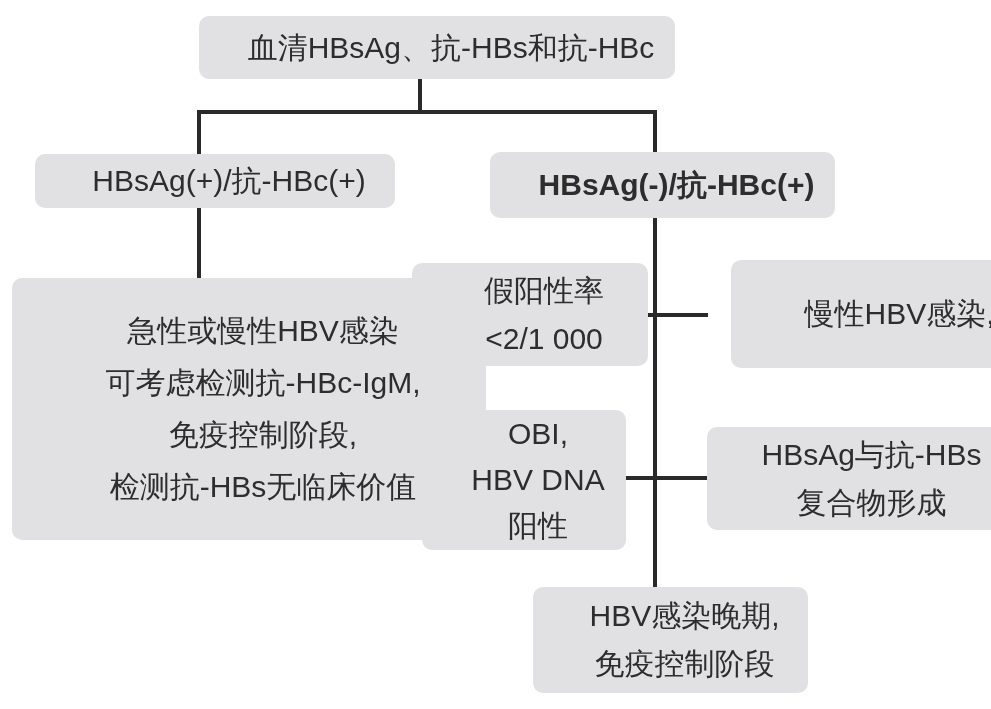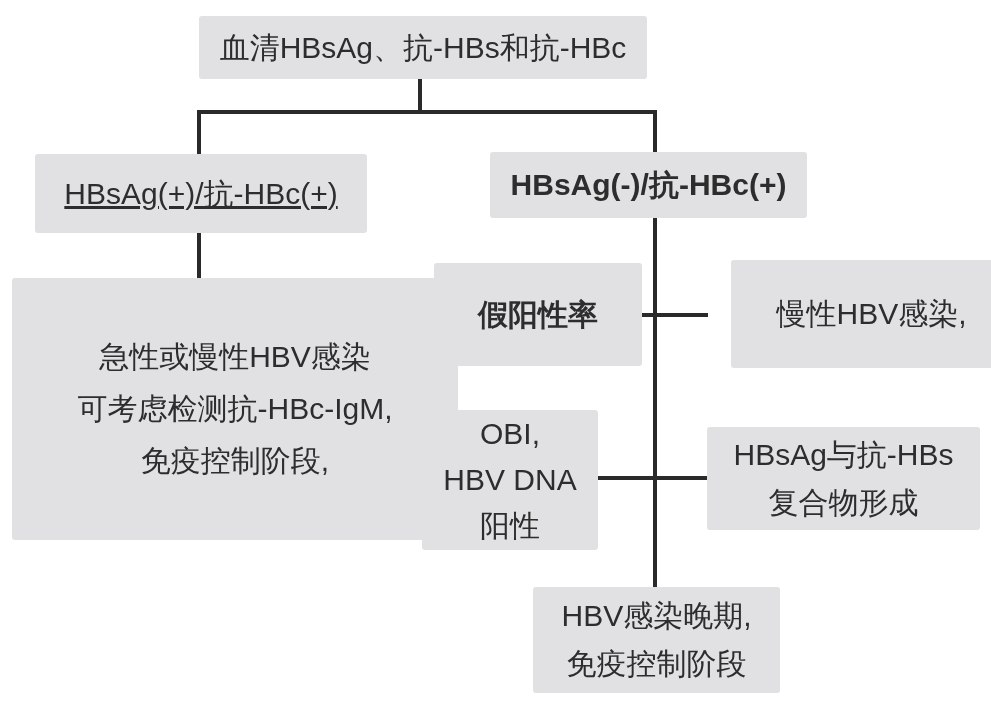--- a/index.html
+++ b/index.html
@@ -16,37 +16,38 @@
     font-family: "Liberation Sans", "DejaVu Sans", sans-serif;
   }
   .connector {
     position: absolute;
     background: #2a2a2a;
     z-index: 1;
   }
   .box {
     position: absolute;
     background: #e1e1e3;
-    border-radius: 3px;
+    border-radius: 10px;
     display: flex;
     flex-direction: column;
     align-items: center;
     justify-content: center;
     text-align: center;
     color: #2d2d2d;
     font-size: 30px;
     line-height: 48px;
     z-index: 2;
     white-space: nowrap;
+    padding-left: 28px;
   }
   .node-root         { left: 199px; top: 16px;  width: 448px; height: 63px; }
-  .node-left-branch  { left: 35px;  top: 154px; width: 332px; height: 79px; text-decoration: underline; }
+  .node-left-branch  { left: 35px;  top: 154px; width: 332px; height: 54px; }
   .node-right-branch { left: 490px; top: 152px; width: 317px; height: 66px; font-weight: bold; }
   .node-left-detail  { left: 12px;  top: 278px; width: 446px; height: 262px; line-height: 52px; }
-  .node-false-positive { left: 434px; top: 263px; width: 208px; height: 103px; font-weight: bold; }
+  .node-false-positive { left: 412px; top: 263px; width: 208px; height: 103px; }
   .node-s-mutation   { left: 707px; top: 260px; width: 281px; height: 108px; margin-left: 24px; }
   .node-obi          { left: 422px; top: 410px; width: 176px; height: 140px; line-height: 46px; }
   .node-complex      { left: 707px; top: 427px; width: 273px; height: 103px; }
   .node-late-stage   { left: 533px; top: 587px; width: 247px; height: 106px; }
 
   .conn-root-v   { left: 418px; top: 79px;  width: 4px;   height: 34px; }
   .conn-branch-h { left: 197px; top: 110px; width: 460px; height: 4px; }
   .conn-left-v   { left: 197px; top: 110px; width: 4px;   height: 168px; }
   .conn-right-v  { left: 653px; top: 110px; width: 4px;   height: 478px; }
   .conn-fp-h     { left: 598px; top: 313px; width: 110px; height: 4px; }
@@ -73,24 +74,26 @@
   </div>
 
   <div class="box node-right-branch">
     <span>HBsAg(-)/抗-HBc(+)</span>
   </div>
 
   <div class="box node-left-detail">
     <div>急性或慢性HBV感染</div>
     <div>可考虑检测抗-HBc-IgM,</div>
     <div>免疫控制阶段,</div>
+    <div>检测抗-HBs无临床价值</div>
   </div>
 
   <div class="box node-false-positive">
     <div>假阳性率</div>
+    <div>&lt;2/1 000</div>
   </div>
 
   <div class="box node-s-mutation">
     <div>慢性HBV感染,</div>
   </div>
 
   <div class="box node-obi">
     <div>OBI,</div>
     <div>HBV DNA</div>
     <div>阳性</div>

